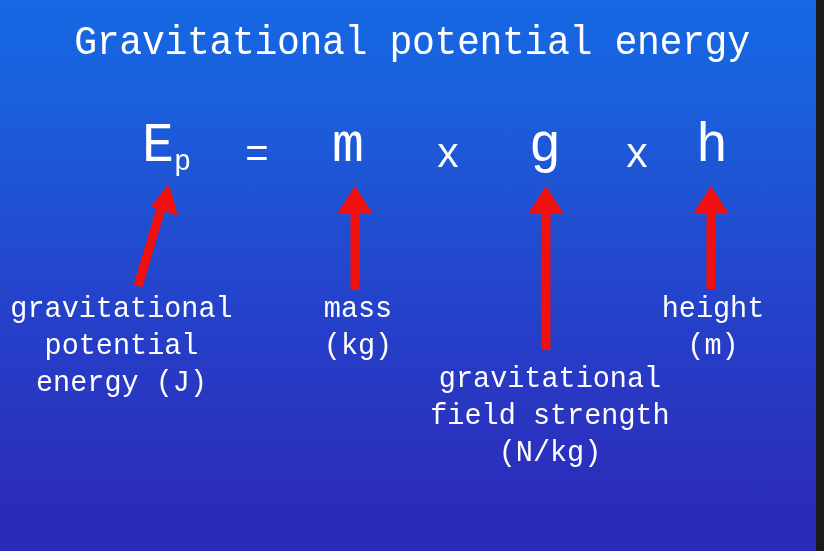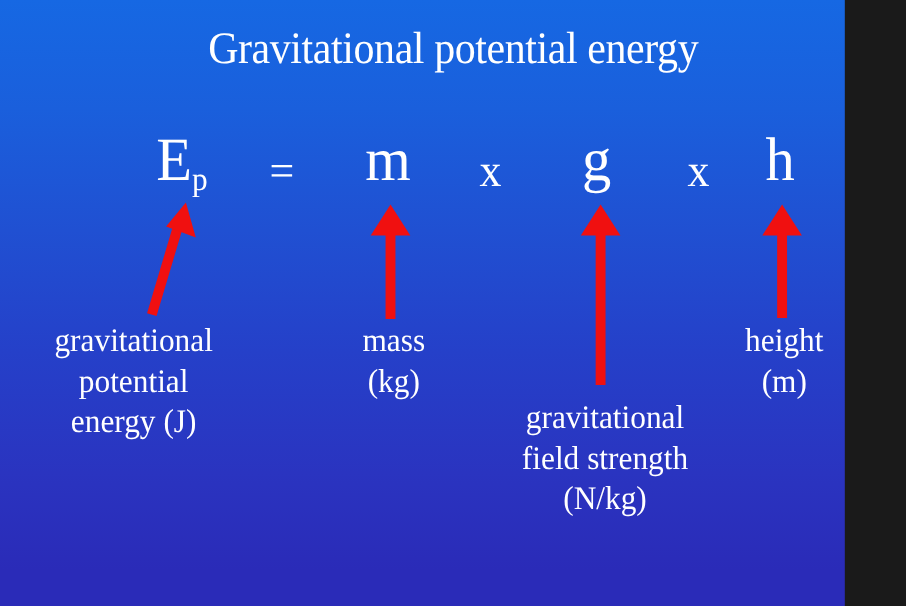--- a/index.html
+++ b/index.html
@@ -6,30 +6,31 @@
     margin: 0;
     padding: 0;
     background: #1a1a1a;
   }
 
   #slide {
     position: relative;
     width: 768px;
     height: 551px;
     overflow: hidden;
-    font-family: Liberation Serif, serif;
+    font-family: Liberation Mono, monospace;
     background: linear-gradient(to bottom,
                 #1668e3 0%,
                 #1a5fdc 18%,
                 #2050d2 38%,
                 #2540c9 58%,
                 #2a34c0 78%,
                 #2a2bb8 94%,
                 #2a2bb8 100%);
     color: #ffffff;
+    padding-left: 48px;
     -webkit-font-smoothing: antialiased;
   }
 
   
   #title {
     position: absolute;
     top: 18px;
     left: 0;
     width: 824px;
     text-align: center;

